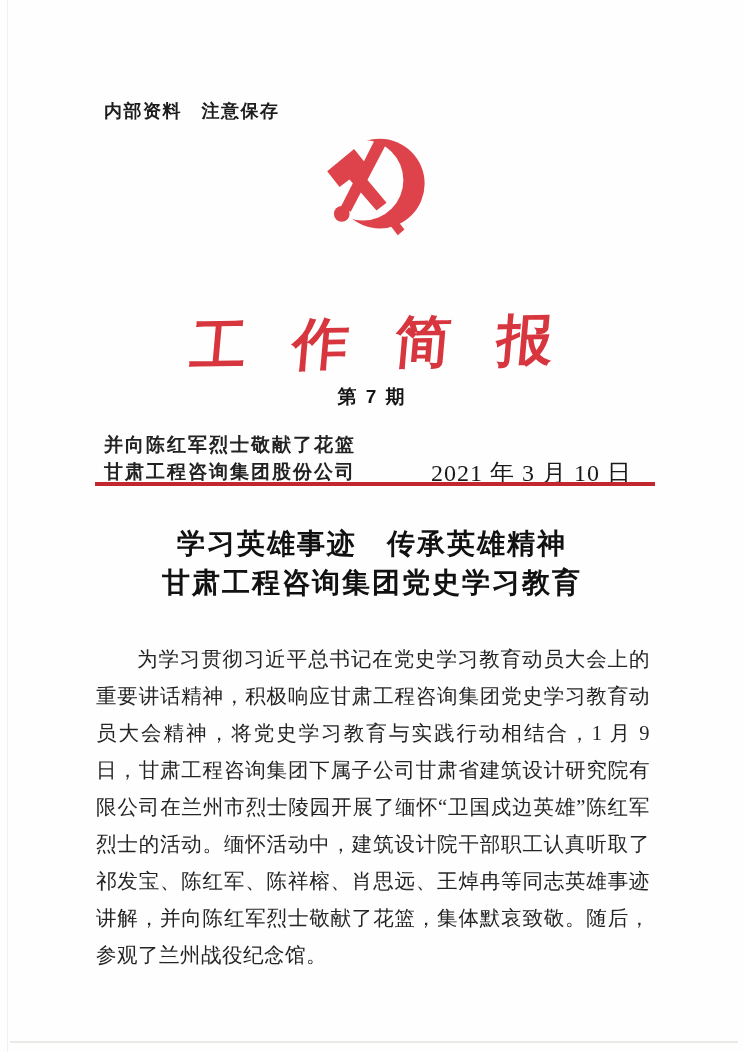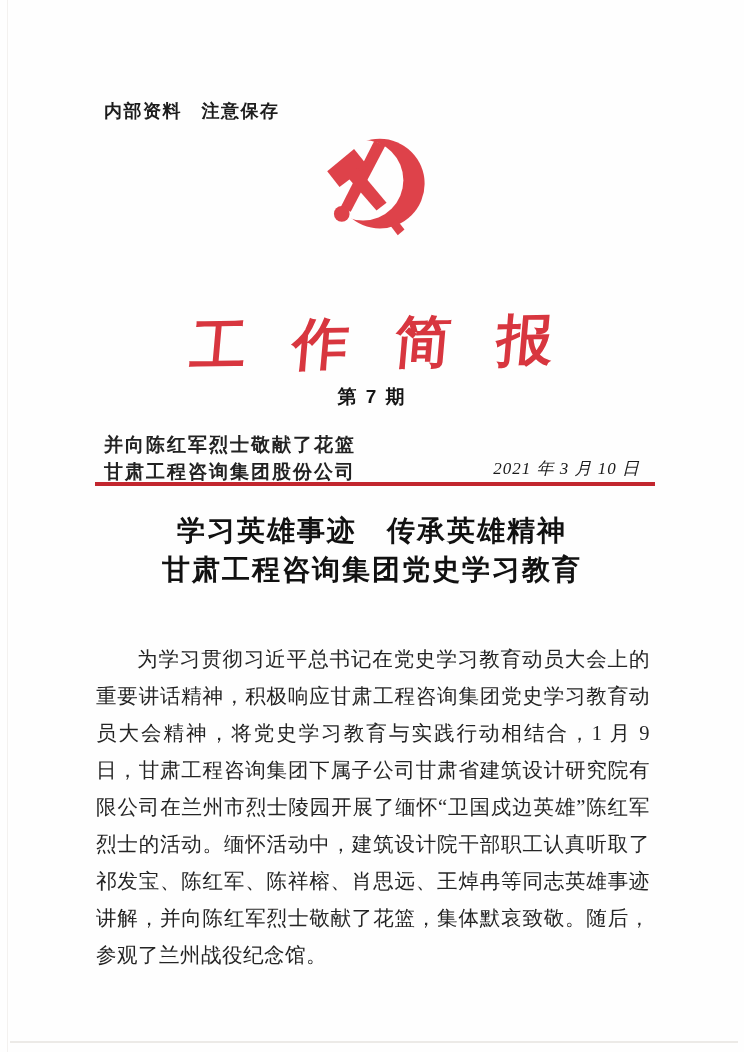--- a/index.html
+++ b/index.html
@@ -46,29 +46,29 @@
     text-align:center;
     font-family:"Liberation Sans","DejaVu Sans",sans-serif;
     font-size:19px;font-weight:700;letter-spacing:2px;color:#161616;
   }
   .publisher{
     position:absolute;left:104px;top:431px;
     font-size:19px;font-weight:700;letter-spacing:2px;
     line-height:27px;color:#222;
   }
   .issue-date{
-    position:absolute;right:104px;top:457px;
-    font-size:17px;letter-spacing:1px;color:#1a1a1a;font-style:italic;
+    position:absolute;right:112px;top:457px;
+    font-size:24px;letter-spacing:1px;color:#1a1a1a;
   }
   .red-divider{
     position:absolute;left:95px;top:482px;
     width:560px;height:4px;background:#c2262e;
   }
   .headline{
-    position:absolute;left:0;right:0;top:511px;
+    position:absolute;left:0;right:0;top:524px;
     text-align:center;
     font-family:"Liberation Sans","DejaVu Sans",sans-serif;
     font-size:28px;font-weight:800;letter-spacing:2px;
     line-height:39px;color:#111;
   }
   .article-body{
     position:absolute;left:96px;top:641px;width:554px;
     font-size:20.5px;line-height:37px;
     text-align:justify;text-indent:2em;
     letter-spacing:0.5px;color:#242424;

